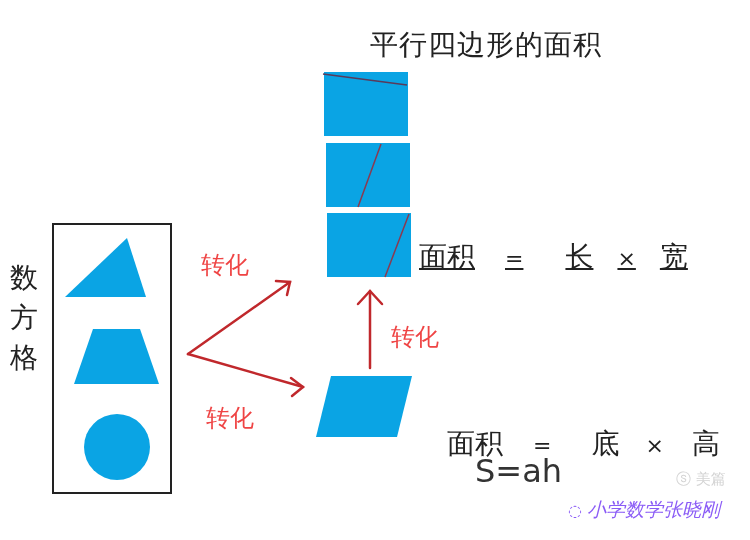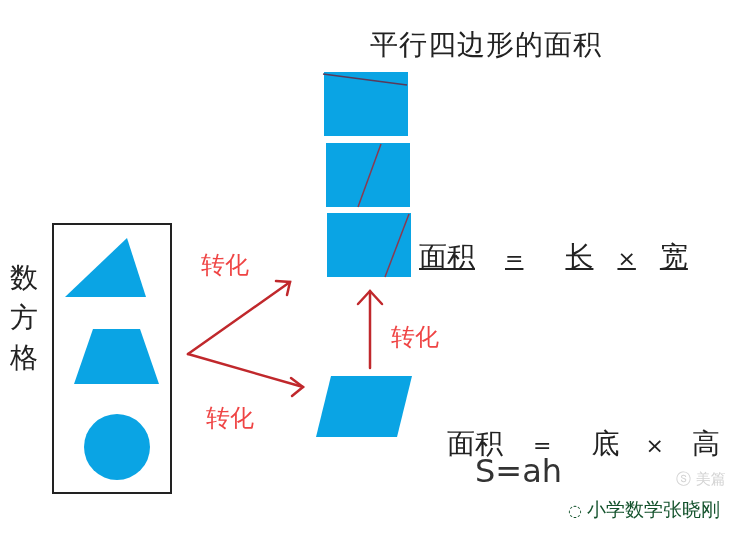--- a/index.html
+++ b/index.html
@@ -6,21 +6,21 @@
   body { width: 750px; height: 540px; position: relative; overflow: hidden;
          font-family: "DejaVu Sans", "Liberation Sans", sans-serif; color: #222; }
   .abs { position: absolute; text-align: center; }
   .title { left: 370px; top: 26px; font-size: 28px; color: #222; letter-spacing: 1px; }
   .side-label { left: 6px; top: 258px; width: 36px; font-size: 28px; line-height: 40px; text-align: center; color: #222; }
   .box { left: 52px; top: 223px; width: 120px; height: 271px; border: 2px solid #222; box-sizing: border-box; }
   .red { color: #ef4444; font-size: 24px; }
   .formula { font-size: 28px; color: #222; white-space: pre; }
   .sah { left: 475px; top: 452px; font-size: 32px; color: #333; }
   .wm1 { left: 676px; top: 470px; font-size: 15px; color: #d4d4d4; }
-  .wm2 { left: 568px; top: 497px; font-size: 19px; color: #14532d; }
+  .wm2 { left: 568px; top: 497px; font-size: 19px; color: #8b5cf6; font-style: italic; }
   svg { position: absolute; left: 0; top: 0; }
 </style>
 </head>
 <body>
 
 <div class="abs title">平行四边形的面积</div>
 
 <div class="abs side-label">
   <div>数</div>
   <div>方</div>

